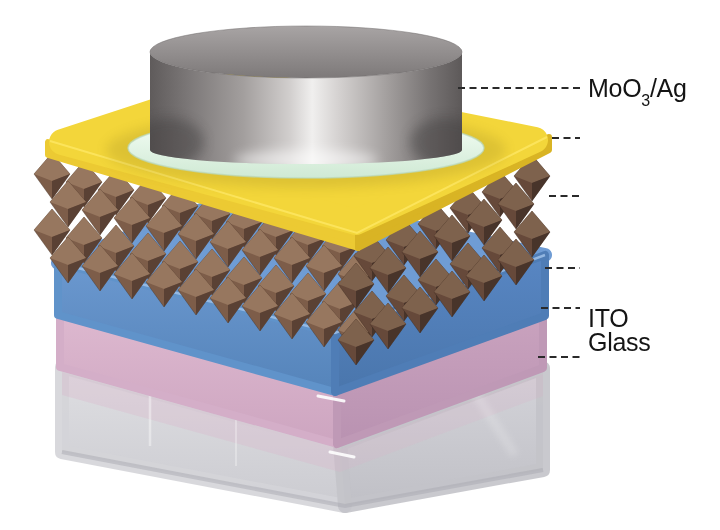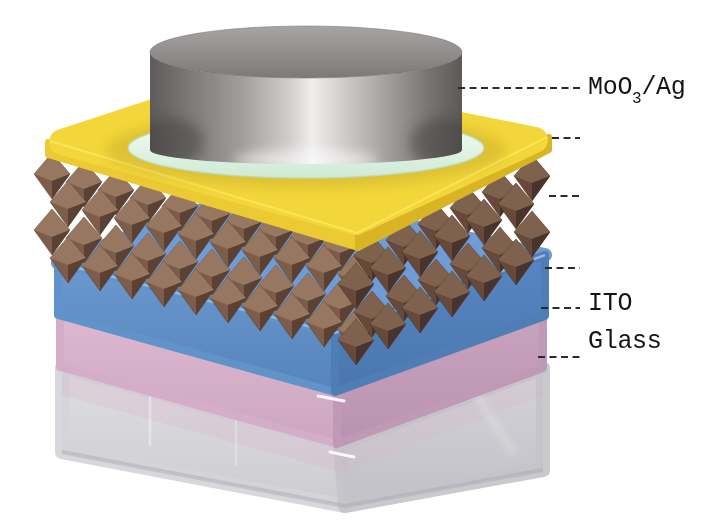--- a/index.html
+++ b/index.html
@@ -1,20 +1,20 @@
 <!DOCTYPE html>
 <html><head>
 <meta charset="utf-8">
 <style>
   html,body{margin:0;padding:0;background:#ffffff;}
   #stage{position:relative;width:720px;height:530px;overflow:hidden;
          font-family:"Liberation Sans","DejaVu Sans",sans-serif;background:#ffffff;}
   #scene{position:absolute;left:0;top:0;}
   .label{position:absolute;left:588px;height:32px;line-height:32px;
-         font-size:25px;color:#141414;letter-spacing:-0.3px;white-space:nowrap;font-family:Liberation Mono, monospace;}
+         font-size:25px;color:#141414;letter-spacing:-0.3px;white-space:nowrap;}
   .label sub{font-size:0.64em;position:relative;top:0.18em;line-height:0;}
 </style>
 </head>
 <body>
 
 <div id="stage">
 <svg id="scene" width="720" height="530" viewBox="0 0 720 530">
   <defs>
     <linearGradient id="gTop" x1="0" y1="0" x2="0" y2="1">
       <stop offset="0" stop-color="#a8a4a4"></stop>
@@ -207,15 +207,15 @@
     <line x1="458" y1="88" x2="580" y2="88"></line>
     <line x1="552" y1="138" x2="580" y2="138"></line>
     <line x1="549" y1="196" x2="580" y2="196"></line>
     <line x1="545" y1="268" x2="580" y2="268"></line>
     <line x1="541" y1="308" x2="580" y2="308"></line>
     <line x1="538" y1="357" x2="580" y2="357"></line>
   </g>
 </svg>
 
   <div class="label" style="top:72px"><span>MoO</span><sub>3</sub><span>/Ag</span></div>
-  <div class="label" style="top:288px"><span>ITO</span><sub></sub><span></span></div>
+  <div class="label" style="top:302px"><span>ITO</span><sub></sub><span></span></div>
   <div class="label" style="top:326px"><span>Glass</span><sub></sub><span></span></div>
 </div>
 
 </body></html>

